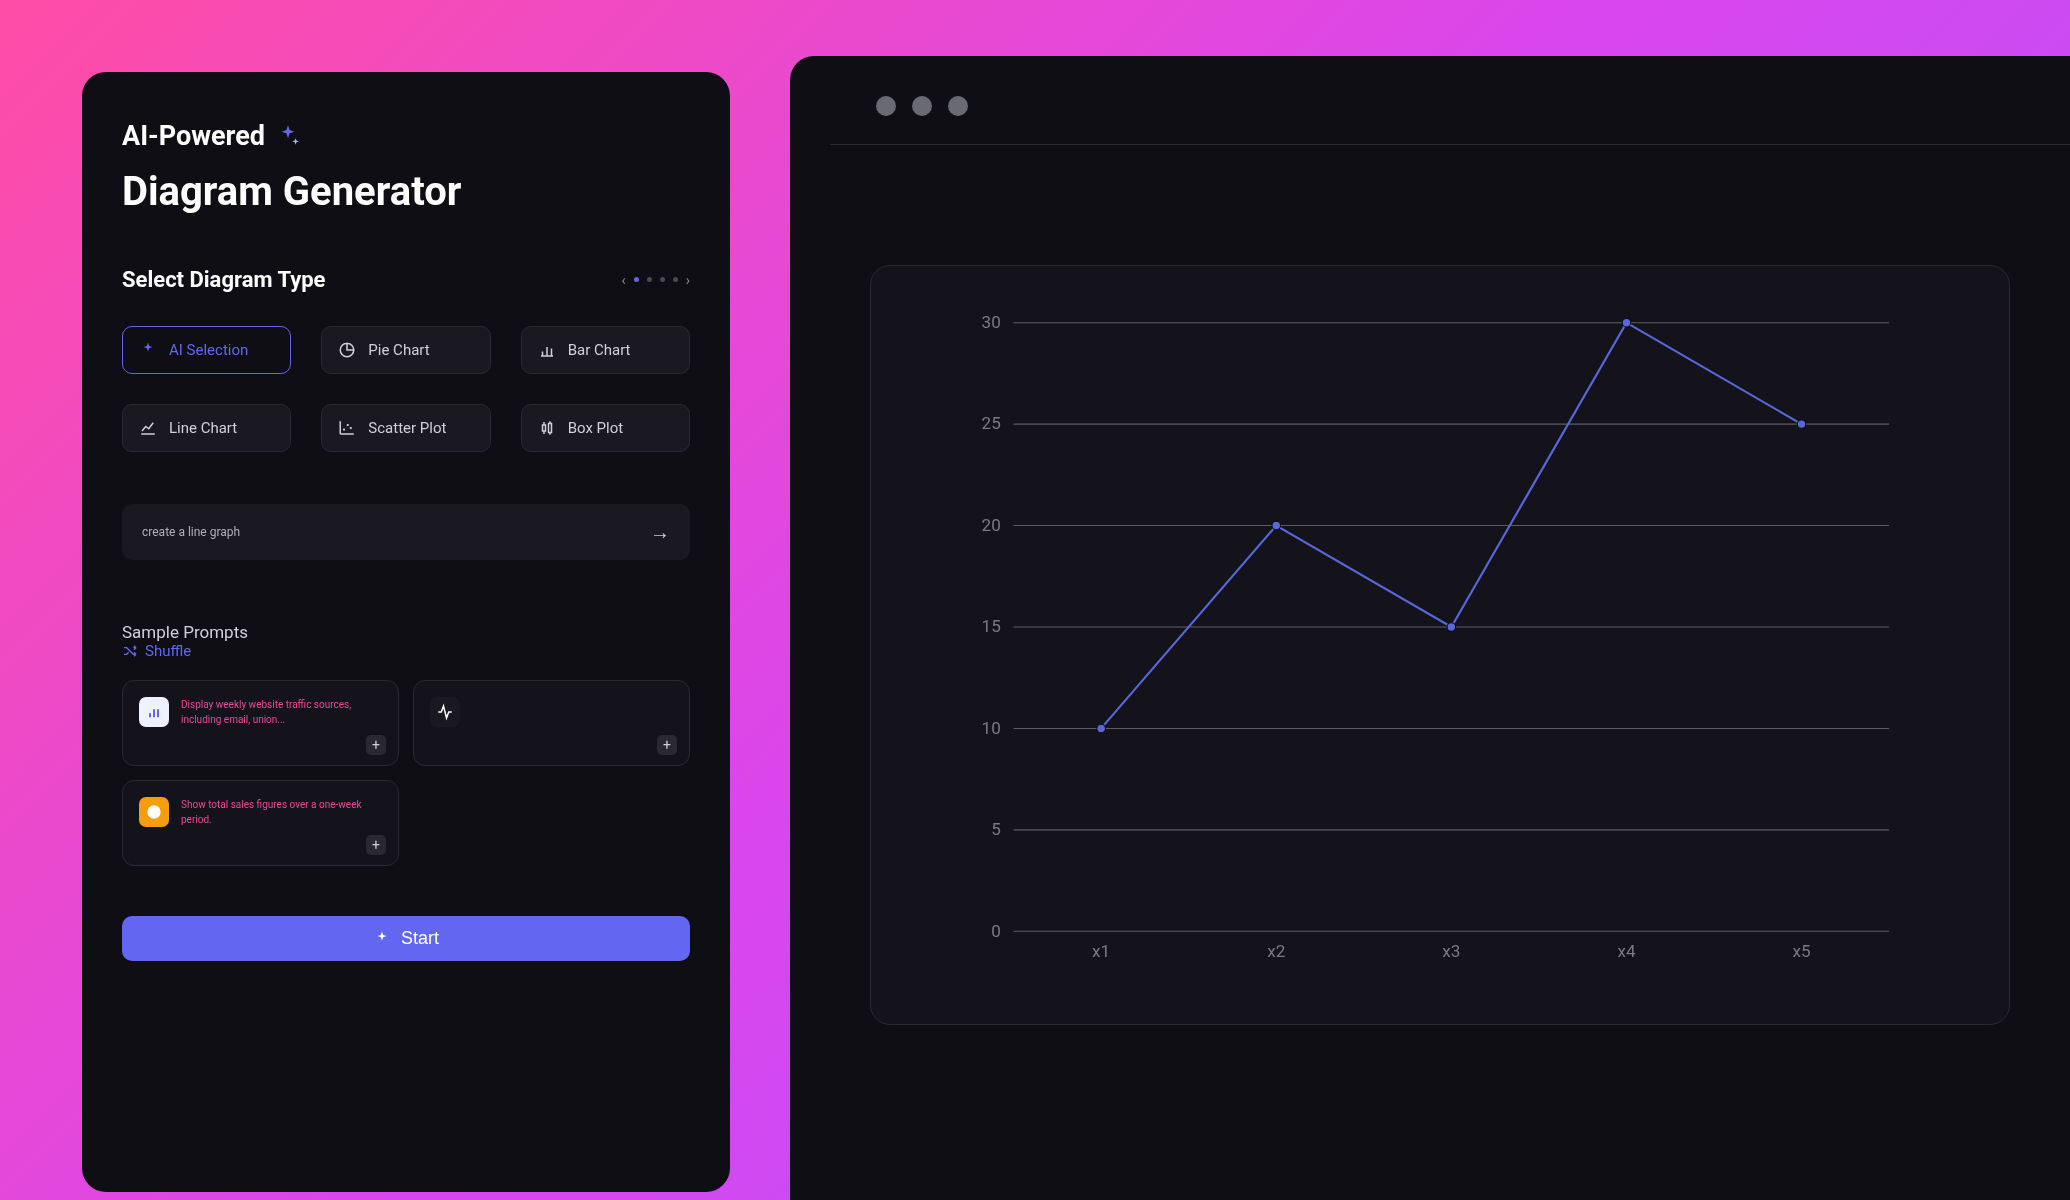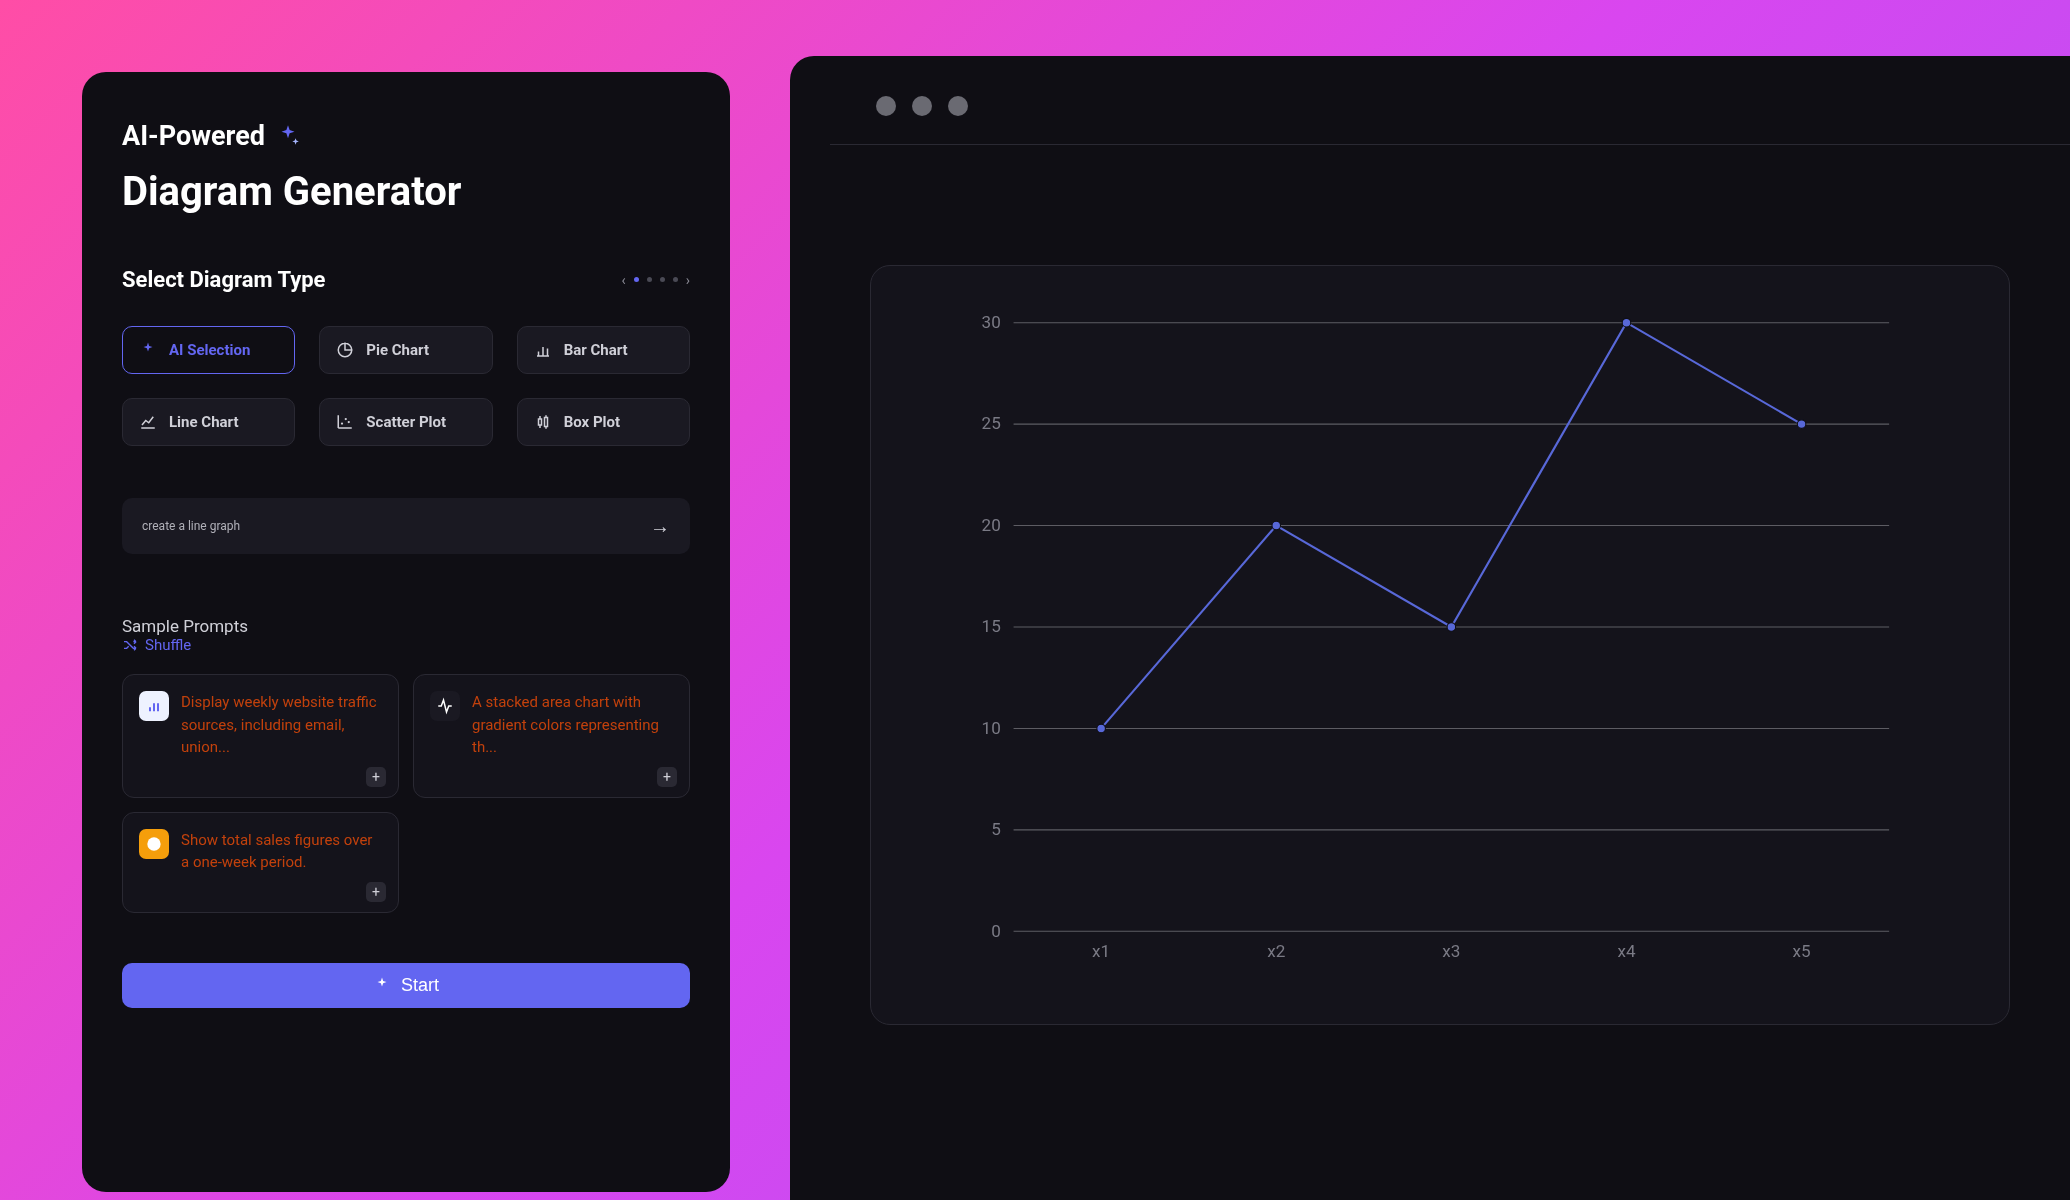--- a/index.html
+++ b/index.html
@@ -69,23 +69,22 @@
 .pager-dot {
   width: 5px;
   height: 5px;
   border-radius: 50%;
   background: #4a4a55;
 }
 .pager-dot.active { background: #6366f1; }
 .type-grid {
   display: grid;
   grid-template-columns: repeat(3, 1fr);
-  gap: 24px;
+  gap: 30px;
   margin-bottom: 52px;
-  font-weight: bold;
 }
 .type-btn {
   display: flex;
   align-items: center;
   gap: 12px;
   padding: 14px 16px;
   background: #1a1922;
   border: 1px solid #2a2933;
   border-radius: 10px;
   color: #d0d0d8;
@@ -157,22 +156,22 @@
   display: flex;
   align-items: center;
   justify-content: center;
   flex-shrink: 0;
   font-size: 14px;
 }
 .sample-icon.i1 { background: #eef2ff; color: #6366f1; }
 .sample-icon.i2 { background: #1a1922; color: #fff; }
 .sample-icon.i3 { background: #f59e0b; color: #fff; }
 .sample-text {
-  color: #c2410c;
-  font-size: 15px;
+  color: #ec4899;
+  font-size: 10px;
   line-height: 1.5;
 }
 .sample-plus {
   position: absolute;
   bottom: 10px;
   right: 12px;
   width: 20px;
   height: 20px;
   border-radius: 5px;
   background: #2a2933;
@@ -332,21 +331,20 @@
       </div>
       <div class="sample-text">Display weekly website traffic sources, including email, union...</div>
       <div class="sample-plus">+</div>
     </div>
     <div class="sample-card">
       <div class="sample-icon i2">
         <svg width="18" height="18" viewBox="0 0 24 24">
             <path fill="none" stroke="currentColor" stroke-width="2" d="M3 12h4l3-8 4 16 3-8h4"></path>
           </svg>
       </div>
-      <div class="sample-text">A stacked area chart with gradient colors representing th...</div>
       <div class="sample-plus">+</div>
     </div>
     <div class="sample-card">
       <div class="sample-icon i3">
         <svg width="16" height="16" viewBox="0 0 24 24">
             <circle cx="12" cy="12" r="10" fill="currentColor"></circle>
             <text x="12" y="17" text-anchor="middle" fill="#fff" font-size="14" font-weight="bold">$</text>
           </svg>
       </div>
       <div class="sample-text">Show total sales figures over a one-week period.</div>

